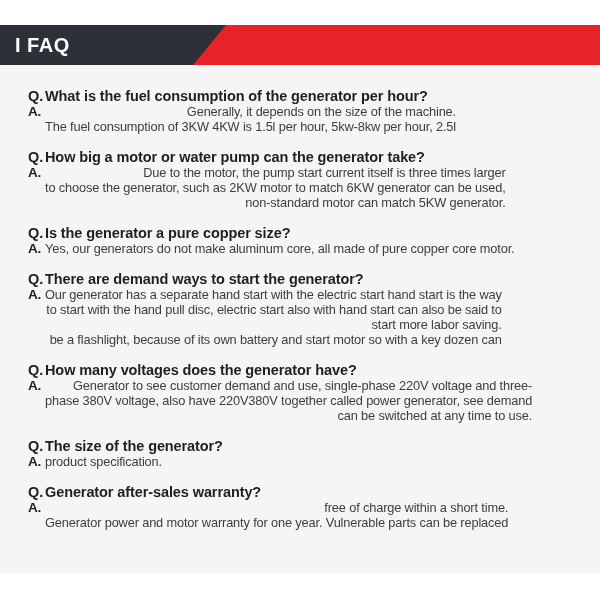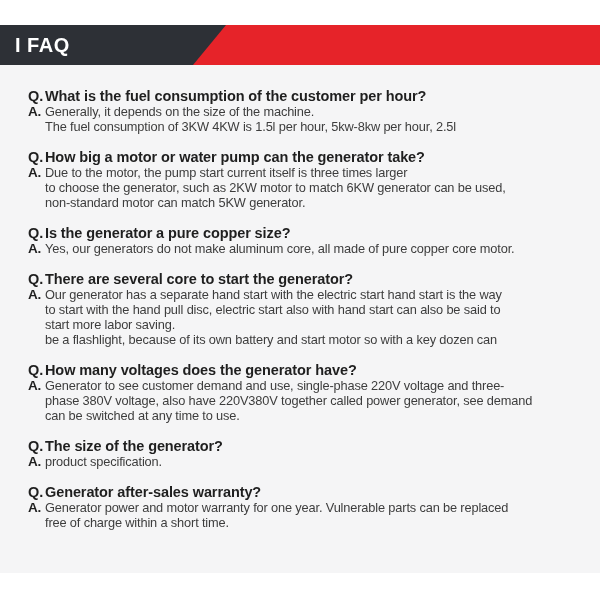--- a/index.html
+++ b/index.html
@@ -70,39 +70,39 @@
     font-size:12.8px;
     line-height:15px;
     color: var(--a-color);
     letter-spacing:-0.15px;
   }
   .a-prefix{
     font-weight:bold;
     font-size:13.5px;
     color: var(--q-color);
   }
-  .a-line{ white-space:nowrap; }
+  .a-line{ white-space:nowrap;text-align:right; }
 </style>
 </head>
 <body>
 
 <div class="page">
   <div class="header-bar">
     <div class="header-red"></div>
     <div class="header-dark">
       <span class="page-title">I FAQ</span>
     </div>
   </div>
 
   <div class="content-panel">
     <div class="faq-list">
   <div class="faq-item">
     <div class="q-line">
       <span class="prefix q-prefix">Q.</span>
-      <span class="q-text">What is the fuel consumption of the customer per hour?</span>
+      <span class="q-text">What is the fuel consumption of the generator per hour?</span>
     </div>
     <div class="a-block">
       <span class="prefix a-prefix">A.</span>
       <div class="a-lines">
               <div class="a-line">Generally, it depends on the size of the machine.</div>
               <div class="a-line">The fuel consumption of 3KW 4KW is 1.5l per hour, 5kw-8kw per hour, 2.5l</div>
             </div>
     </div>
   </div>
 
@@ -130,21 +130,21 @@
       <span class="prefix a-prefix">A.</span>
       <div class="a-lines">
               <div class="a-line">Yes, our generators do not make aluminum core, all made of pure copper core motor.</div>
             </div>
     </div>
   </div>
 
   <div class="faq-item">
     <div class="q-line">
       <span class="prefix q-prefix">Q.</span>
-      <span class="q-text">There are several core to start the generator?</span>
+      <span class="q-text">There are demand ways to start the generator?</span>
     </div>
     <div class="a-block">
       <span class="prefix a-prefix">A.</span>
       <div class="a-lines">
               <div class="a-line">Our generator has a separate hand start with the electric start hand start is the way</div>
               <div class="a-line">to start with the hand pull disc, electric start also with hand start can also be said to</div>
               <div class="a-line">start more labor saving.</div>
               <div class="a-line">be a flashlight, because of its own battery and start motor so with a key dozen can</div>
             </div>
     </div>
@@ -179,20 +179,20 @@
   </div>
 
   <div class="faq-item">
     <div class="q-line">
       <span class="prefix q-prefix">Q.</span>
       <span class="q-text">Generator after-sales warranty?</span>
     </div>
     <div class="a-block">
       <span class="prefix a-prefix">A.</span>
       <div class="a-lines">
+              <div class="a-line">free of charge within a short time.</div>
               <div class="a-line">Generator power and motor warranty for one year. Vulnerable parts can be replaced</div>
-              <div class="a-line">free of charge within a short time.</div>
             </div>
     </div>
   </div>
 </div>
   </div>
 </div>
 
 </body></html>

